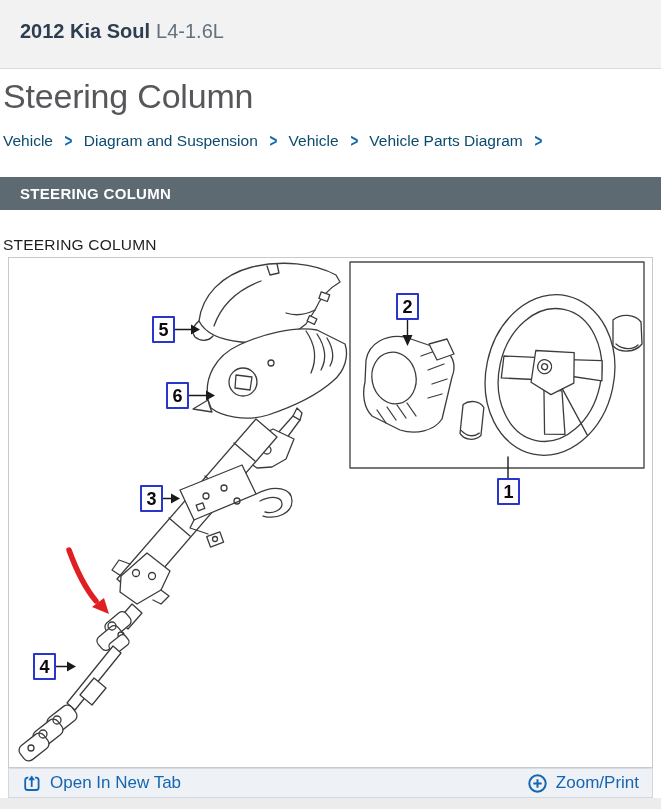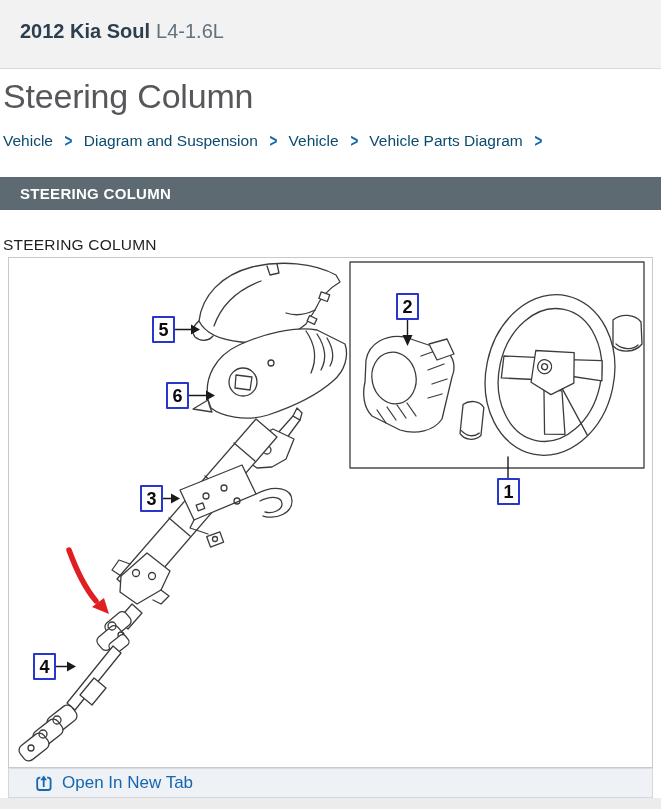--- a/index.html
+++ b/index.html
@@ -34,21 +34,21 @@
                   color:#1f1f1f; letter-spacing:0.2px; }
 
   
   .panel { position:absolute; top:257px; left:8px; width:645px; height:511px;
            border:1px solid #c9c9c9; background:#ffffff; }
   .panel svg { display:block; }
 
   
   .footer-bar { position:absolute; top:768px; left:8px; width:645px; height:30px;
                 background:#eef1f6; border:1px solid #d4d8de; border-top-color:#d9dce2;
-                display:flex; align-items:center; justify-content:space-between; padding:0 25px; }
+                display:flex; align-items:center; justify-content:space-between; padding:0 13px; }
   .footer-link { display:flex; align-items:center; gap:8px; color:#1566b0; font-size:17px;
                  cursor:pointer; }
   .bottom-strip { position:absolute; top:798px; left:0; width:661px; height:11px; background:#ececec; }
 
   .callout-num { font:bold 18px "Liberation Sans", sans-serif; fill:#0b0b0b; }
 </style>
 </head>
 <body>
 
 <div class="veh-header">
@@ -228,15 +228,22 @@
 <div class="footer-bar">
   <div class="footer-link">
     <svg width="20" height="20" viewBox="0 0 20 20">
       <rect x="3.2" y="4.6" width="13.4" height="12.4" rx="2.6" fill="none" stroke="#1566b0" stroke-width="1.8"></rect>
       <rect x="6.3" y="3.2" width="6.8" height="3.2" fill="#eef1f6" stroke="none"></rect>
       <path d="M9.7,14 V5.4" stroke="#1566b0" stroke-width="1.8" fill="none"></path>
       <polygon points="6.4,7.2 9.7,2.6 13,7.2" fill="#1566b0"></polygon>
     </svg>
     <span>Open In New Tab</span>
   </div>
+  <div class="footer-link">
+    <svg width="21" height="21" viewBox="0 0 21 21">
+      <circle cx="10.5" cy="10.5" r="8.2" fill="none" stroke="#1566b0" stroke-width="2"></circle>
+      <path d="M10.5,6.3 V14.7 M6.3,10.5 H14.7" stroke="#1566b0" stroke-width="2" fill="none"></path>
+    </svg>
+    <span>Zoom/Print</span>
+  </div>
 </div>
 
 <div class="bottom-strip"></div>
 
 </body></html>

